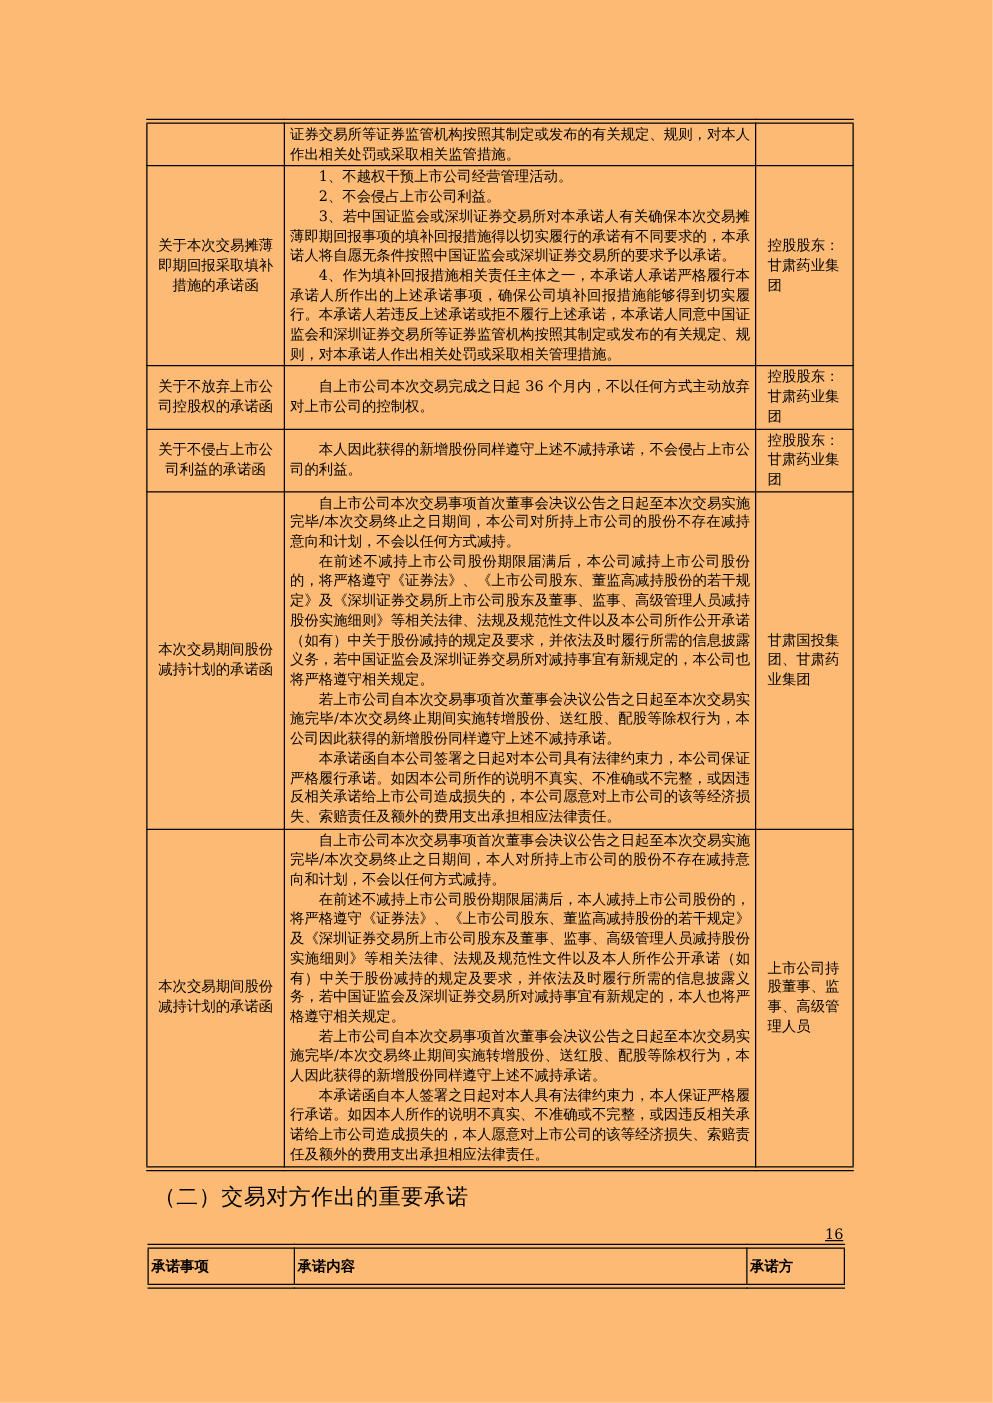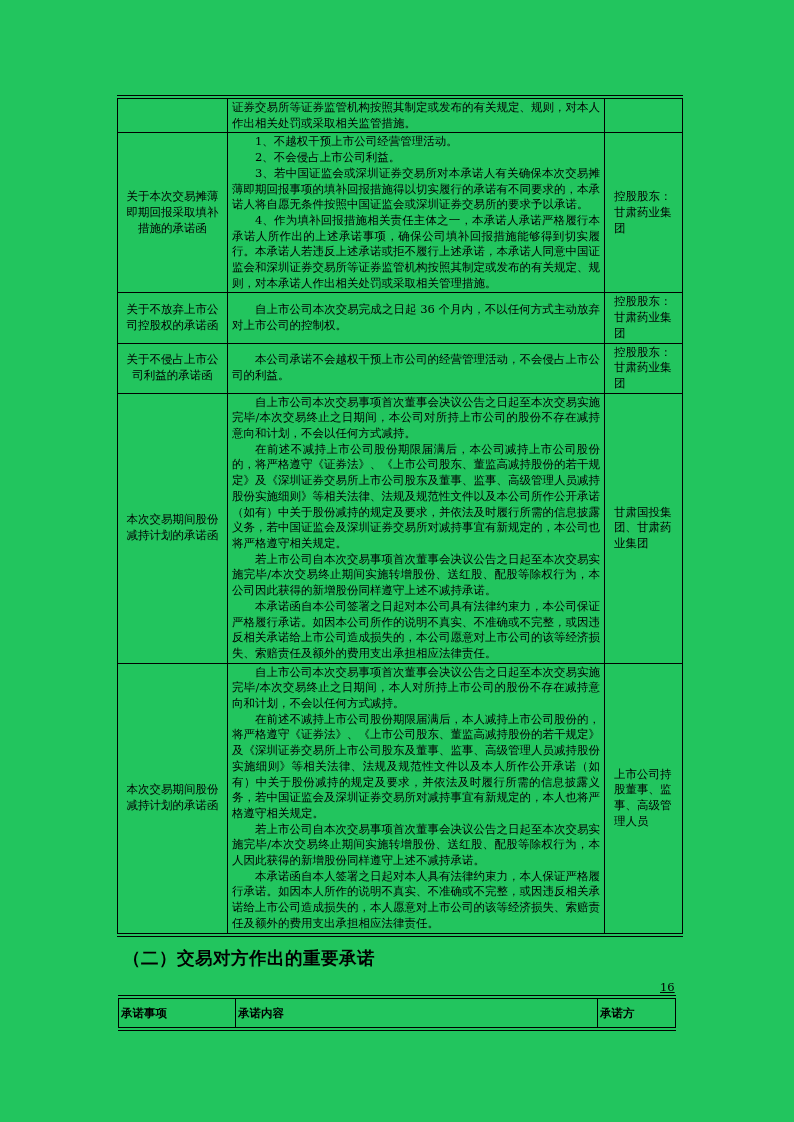--- a/index.html
+++ b/index.html
@@ -1,21 +1,21 @@
 <!DOCTYPE html>
 <html><head>
 <meta charset="utf-8">
 <style>
   html,body{margin:0;padding:0;}
   body{
     width:794px;height:1122px;background:#ffffff;position:relative;
     font-family:"DejaVu Serif","Liberation Serif",serif;color:#000;
     overflow:hidden;
   }
-  .page{position:absolute;inset:0;background:#22c55e;}
+  .page{position:absolute;inset:0;background:#fdba74;}
 
   table{border-collapse:collapse;table-layout:fixed;}
   .main-table{
     position:absolute;left:117px;top:95px;width:565px;
     border-left:1px solid #000;border-right:1px solid #000;
     border-top:4px double #000;border-bottom:4px double #000;
   }
   .main-table td{
     border:1px solid #000;
     font-size:11.5px;line-height:15.7px;
@@ -23,21 +23,21 @@
   }
   td.c1{text-align:center;padding:2px 4px;}
   td.c2{text-align:justify;padding:1px 4px;}
   td.c3{text-align:left;padding:1px 9px;}
   .c2 p{margin:0;text-indent:2em;text-align:justify;word-break:break-all;}
   .c2 p.no-indent{text-indent:0;}
 
   .section-heading{
     position:absolute;left:123px;top:946px;margin:0;
     font-family:"DejaVu Sans","Liberation Sans",sans-serif;
-    font-weight:bold;font-size:17.5px;line-height:24px;letter-spacing:0.5px;
+    font-weight:normal;font-size:17.5px;line-height:24px;letter-spacing:0.5px;
   }
 
   .table2{
     position:absolute;left:118px;top:995px;width:557px;
     border-left:1px solid #000;border-right:1px solid #000;
     border-top:4px double #000;border-bottom:4px double #000;
   }
   .table2 td{
     border:1px solid #000;font-size:11.5px;font-weight:bold;
     text-align:left;padding:7px 2px;line-height:14px;
@@ -80,21 +80,21 @@
       <tr>
         <td class="c1">关于不放弃上市公司控股权的承诺函</td>
         <td class="c2">
           <p>自上市公司本次交易完成之日起 36 个月内，不以任何方式主动放弃对上市公司的控制权。</p>
         </td>
         <td class="c3">控股股东：甘肃药业集团</td>
       </tr>
       <tr>
         <td class="c1">关于不侵占上市公司利益的承诺函</td>
         <td class="c2">
-          <p>本公司承诺不会越权干预上市公司的经营管理活动，不会侵占上市公司的利益。</p>
+          <p>本人因此获得的新增股份同样遵守上述不减持承诺，不会侵占上市公司的利益。</p>
         </td>
         <td class="c3">控股股东：甘肃药业集团</td>
       </tr>
       <tr>
         <td class="c1">本次交易期间股份减持计划的承诺函</td>
         <td class="c2">
           <p>自上市公司本次交易事项首次董事会决议公告之日起至本次交易实施完毕/本次交易终止之日期间，本公司对所持上市公司的股份不存在减持意向和计划，不会以任何方式减持。</p>
           <p>在前述不减持上市公司股份期限届满后，本公司减持上市公司股份的，将严格遵守《证券法》、《上市公司股东、董监高减持股份的若干规定》及《深圳证券交易所上市公司股东及董事、监事、高级管理人员减持股份实施细则》等相关法律、法规及规范性文件以及本公司所作公开承诺（如有）中关于股份减持的规定及要求，并依法及时履行所需的信息披露义务，若中国证监会及深圳证券交易所对减持事宜有新规定的，本公司也将严格遵守相关规定。</p>
           <p>若上市公司自本次交易事项首次董事会决议公告之日起至本次交易实施完毕/本次交易终止期间实施转增股份、送红股、配股等除权行为，本公司因此获得的新增股份同样遵守上述不减持承诺。</p>
           <p>本承诺函自本公司签署之日起对本公司具有法律约束力，本公司保证严格履行承诺。如因本公司所作的说明不真实、不准确或不完整，或因违反相关承诺给上市公司造成损失的，本公司愿意对上市公司的该等经济损失、索赔责任及额外的费用支出承担相应法律责任。</p>

